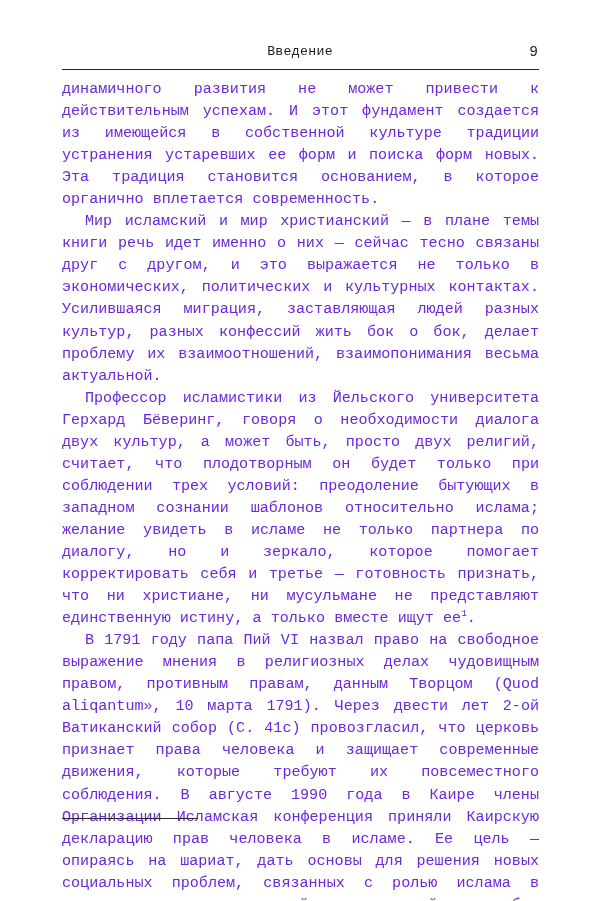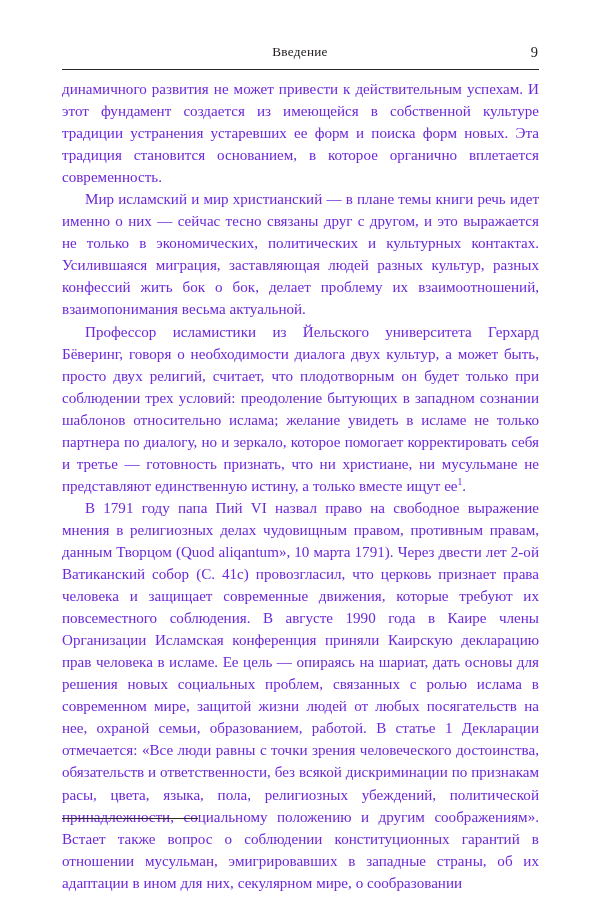--- a/index.html
+++ b/index.html
@@ -6,21 +6,21 @@
     margin: 0;
     padding: 0;
     background: #ffffff;
   }
   .page {
     position: relative;
     width: 600px;
     height: 901px;
     background: #ffffff;
     overflow: hidden;
-    font-family: Liberation Serif, serif;
+    font-family: Liberation Mono, monospace;
     color: #1d1d1d;
     -webkit-font-smoothing: antialiased;
   }
 
   
   .header {
     position: absolute;
     left: 62px;
     top: 44px;
     width: 476px;

